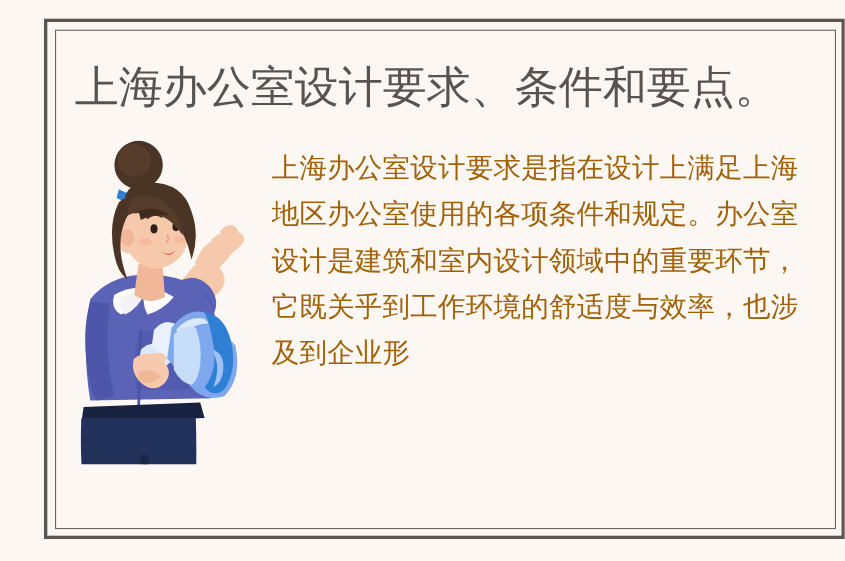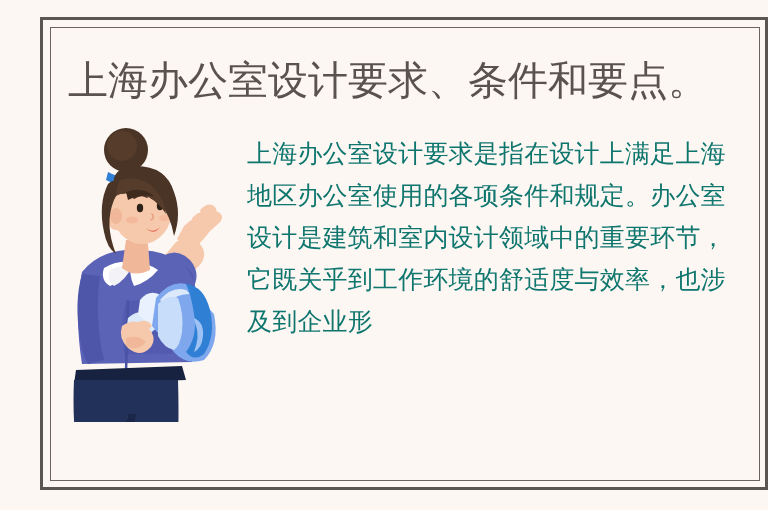--- a/index.html
+++ b/index.html
@@ -67,21 +67,21 @@
   .illustration svg { display: block; }
 
   
   .body-text {
     position: absolute;
     left: 227px;
     top: 132px;
     width: 500px;
     font-size: 25px;
     line-height: 42px;
-    color: #0f766e;
+    color: #a16207;
     letter-spacing: 0.2px;
   }
 </style>
 </head>
 <body>
 
 <div class="canvas">
 
   <div class="frame-outer"></div>
   <div class="frame-inner"></div>

